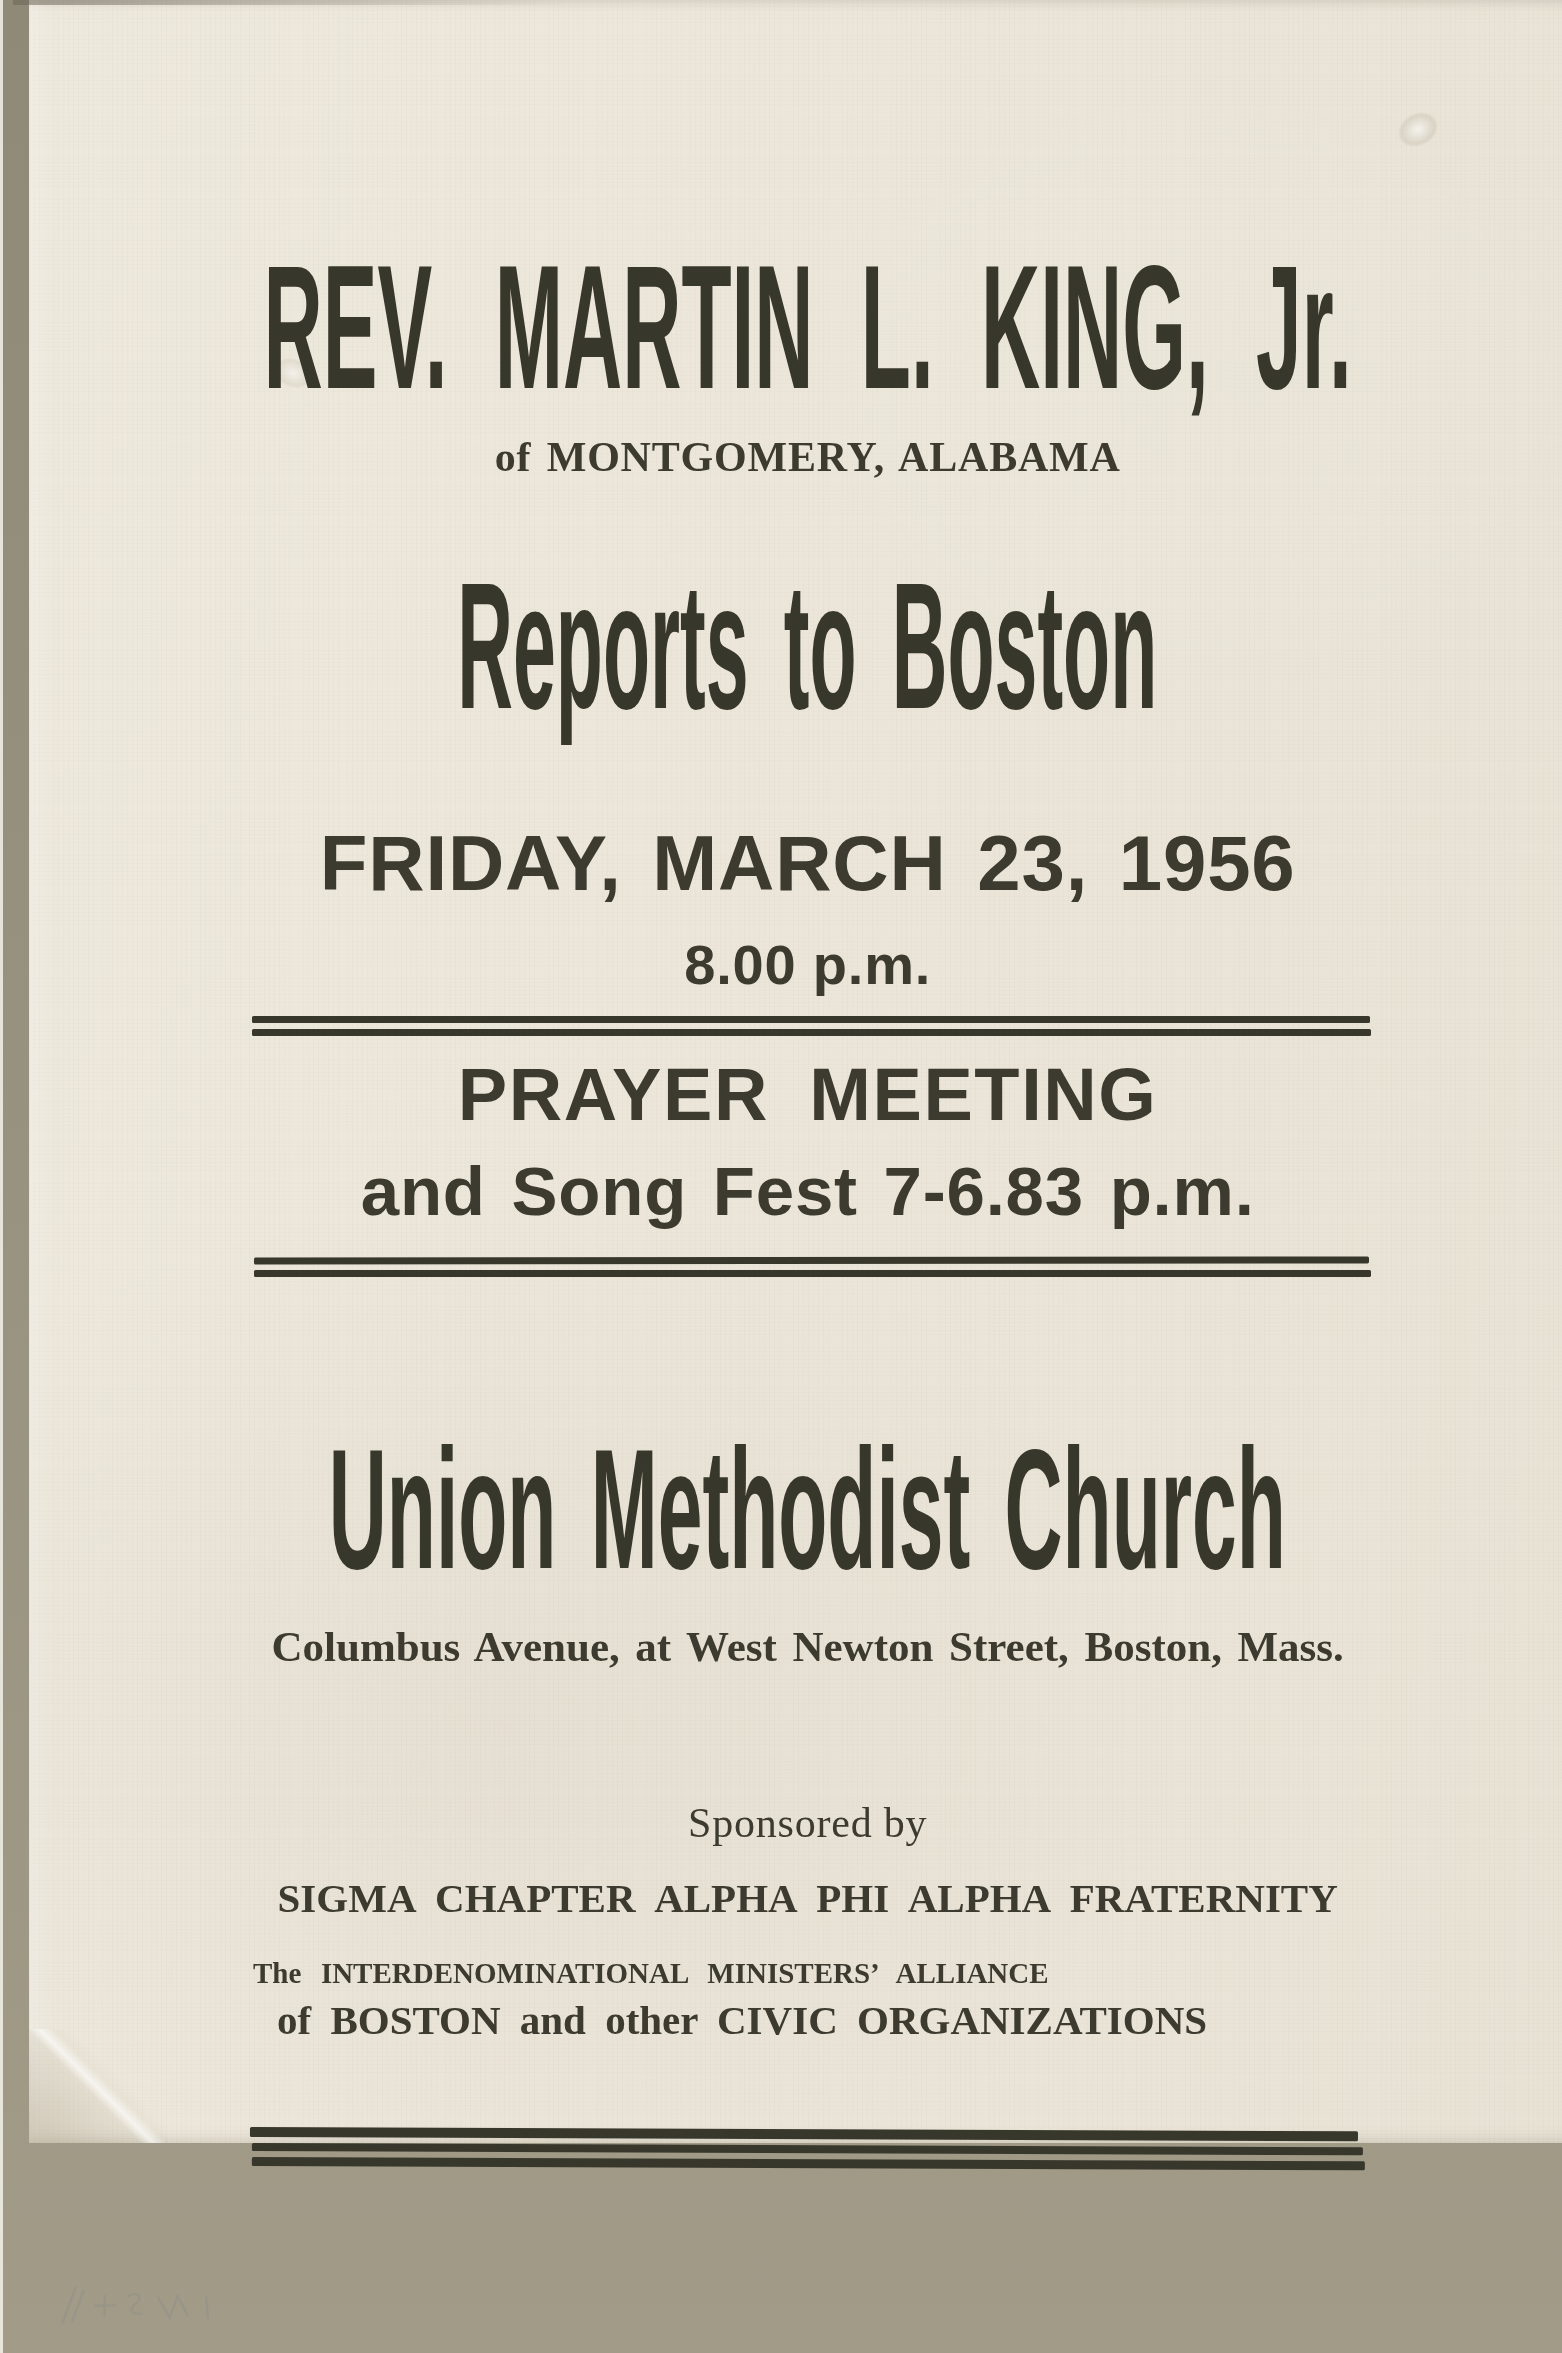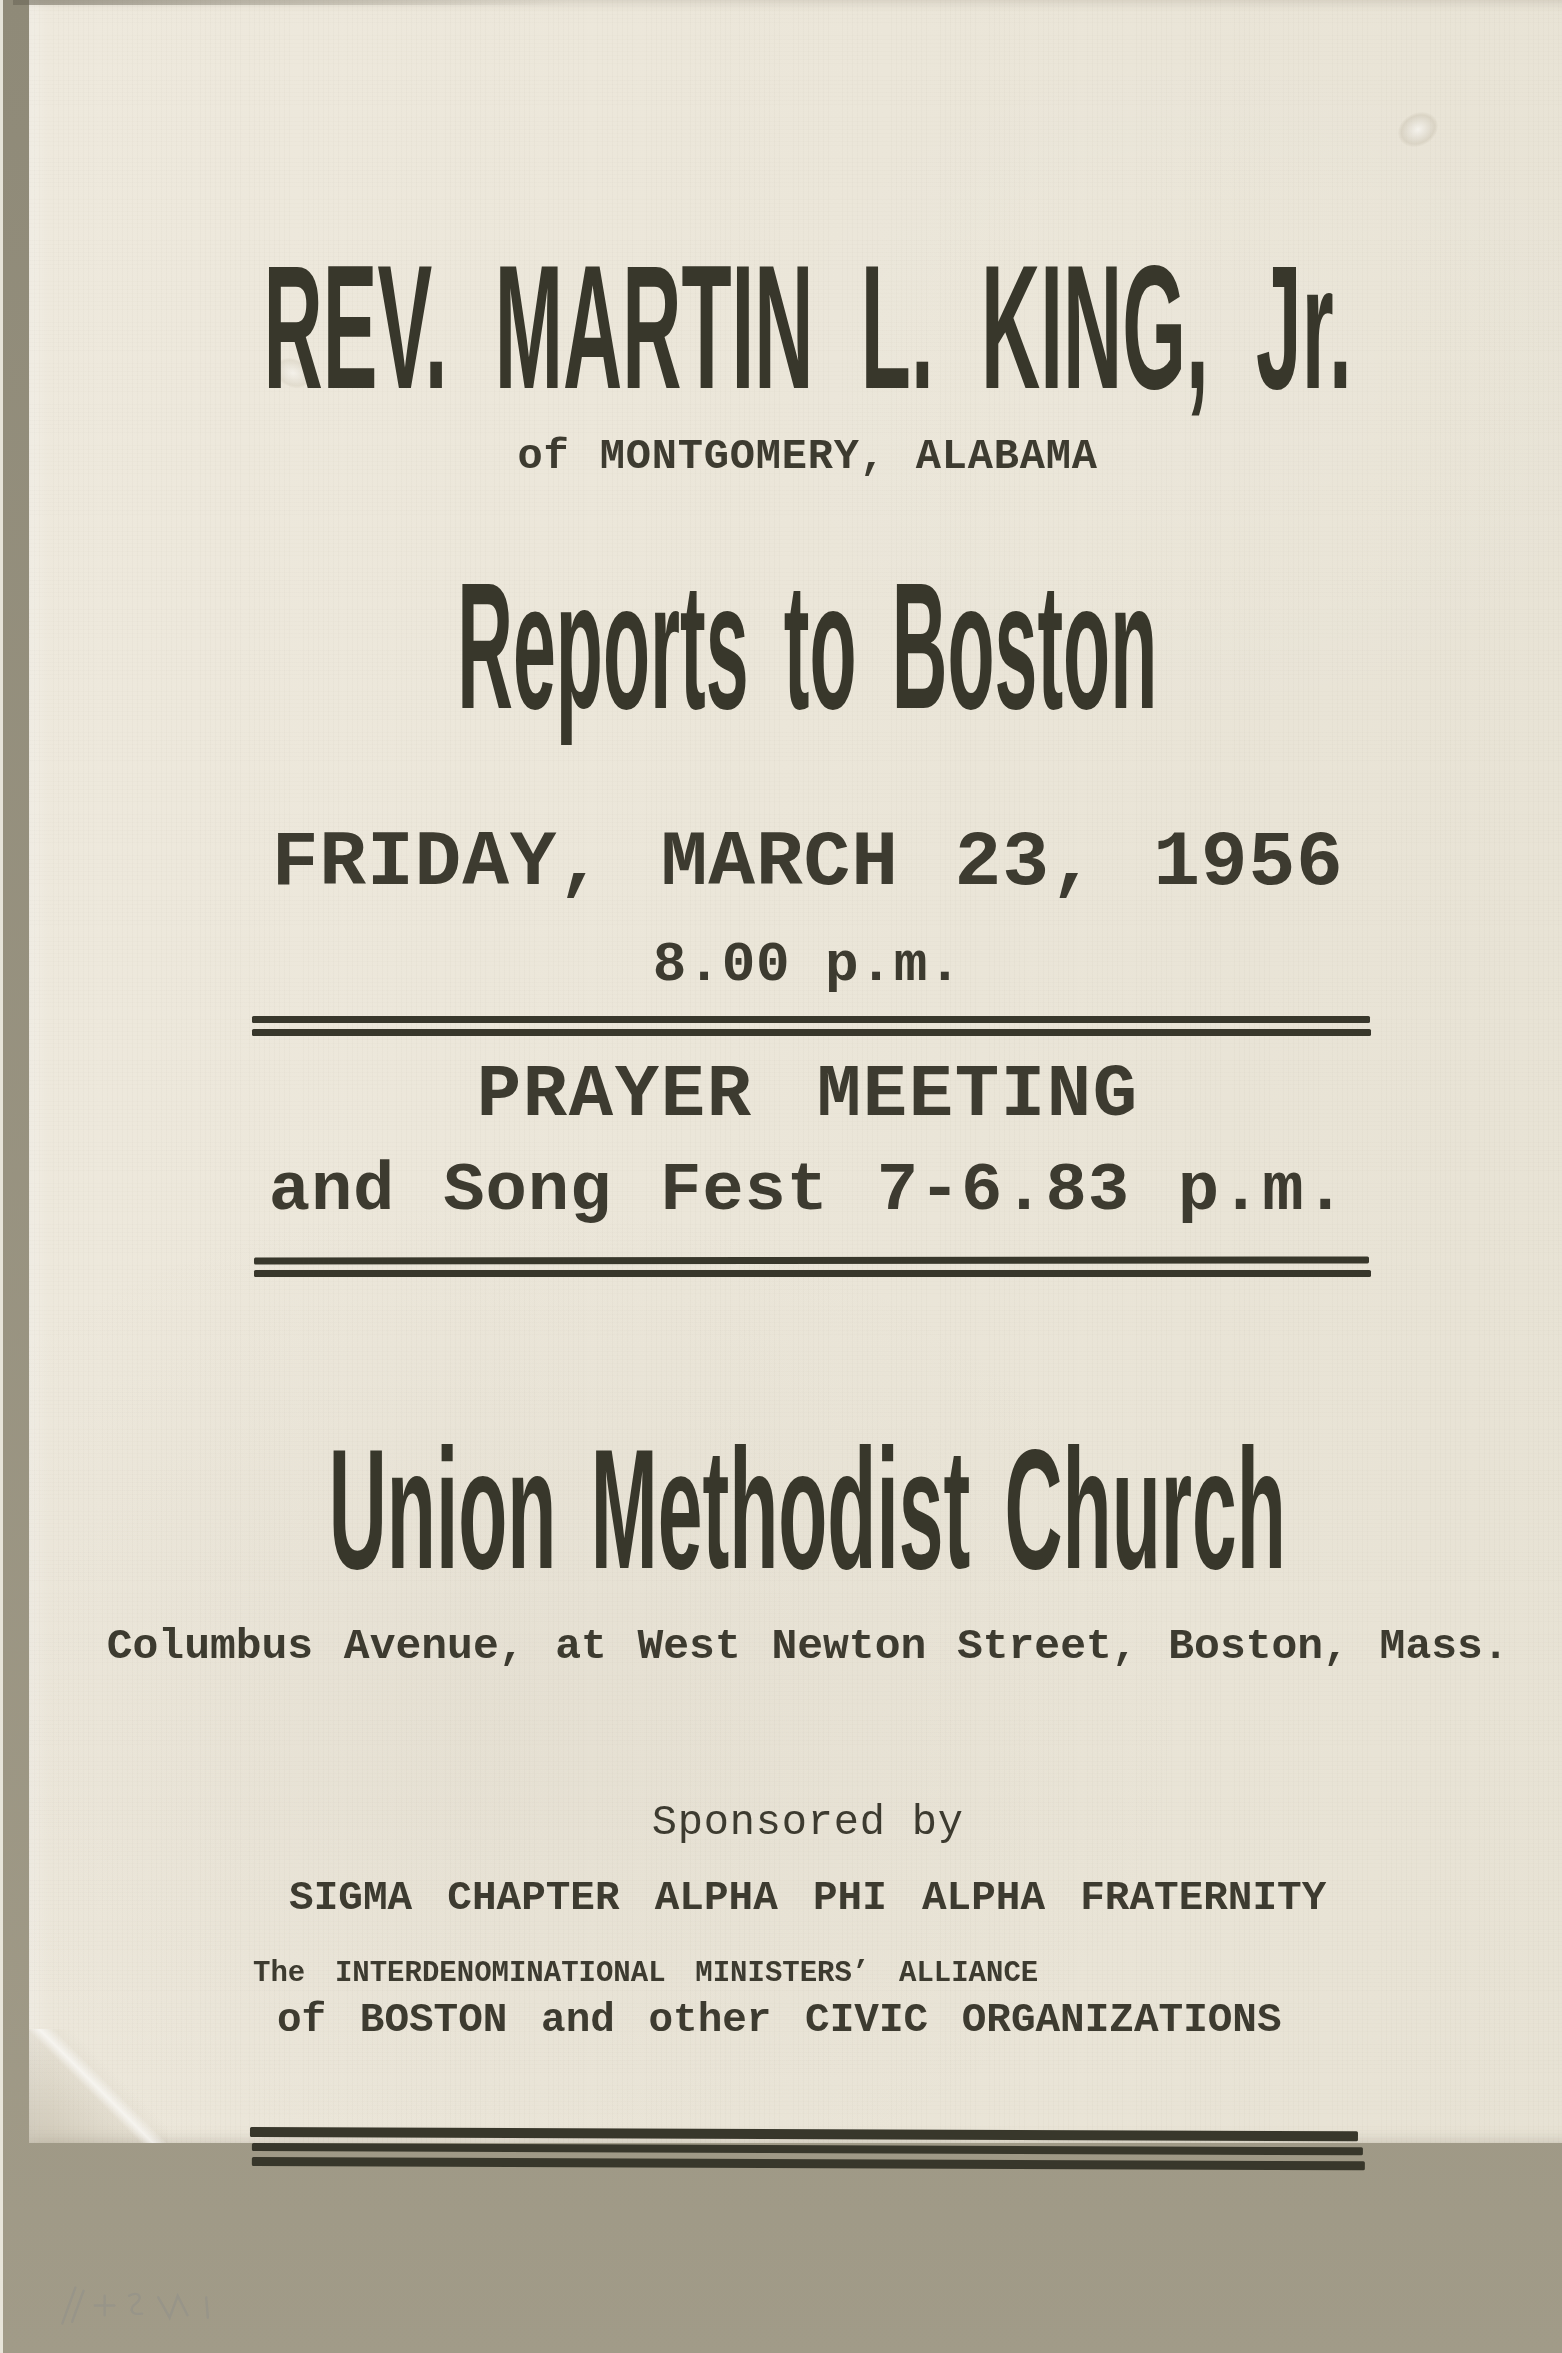--- a/index.html
+++ b/index.html
@@ -56,31 +56,31 @@
     font-family:"Liberation Sans",sans-serif;font-weight:700;
     color:var(--color-ink_heavy) !important;
   }
   .l-title{top:328px;}
   .l-title>span{font-size:82px;word-spacing:24.5px;transform:scale(1,2.15);}
   .l-headline{top:646px;}
   .l-headline>span{font-size:82px;word-spacing:14.7px;transform:scale(.94,2.2);}
   .l-venue{top:1510px;}
   .l-venue>span{font-size:82px;word-spacing:12.3px;transform:scale(.98,2.08);}
   
-  .t-gothic{font-family:Liberation Mono, monospace;font-weight:700;}
+  .t-gothic{font-family:Liberation Sans, sans-serif;font-weight:700;}
   .l-date{top:863px;}
   .l-date>span{font-size:78px;word-spacing:8.2px;letter-spacing:0.8px;}
   .l-time{top:965px;}
   .l-time>span{font-size:56px;letter-spacing:0.8px;}
   .l-prayer{top:1095px;}
   .l-prayer>span{font-size:74px;word-spacing:18px;letter-spacing:1.6px;}
   .l-songfest{top:1191px;}
   .l-songfest>span{font-size:69px;word-spacing:5.7px;letter-spacing:0.8px;}
   
-  .t-serif{font-family:Liberation Mono, monospace;font-weight:700;}
+  .t-serif{font-family:Liberation Serif, serif;font-weight:700;}
   .l-subtitle{top:457px;}
   .l-subtitle>span{font-size:42px;word-spacing:4.1px;letter-spacing:0.8px;}
   .l-address{top:1646px;}
   .l-address>span{font-size:43px;word-spacing:4.9px;}
   .l-sponsoredby{top:1823px;}
   .l-sponsoredby>span{font-size:42px;font-weight:400;letter-spacing:0.8px;}
   .l-sponsor0{top:1898px;}
   .l-sponsor0>span{font-size:41px;word-spacing:10.6px;}
   .l-sponsor1{top:1973px;}
   .l-sponsor1>span{font-size:29px;word-spacing:12.3px;}

